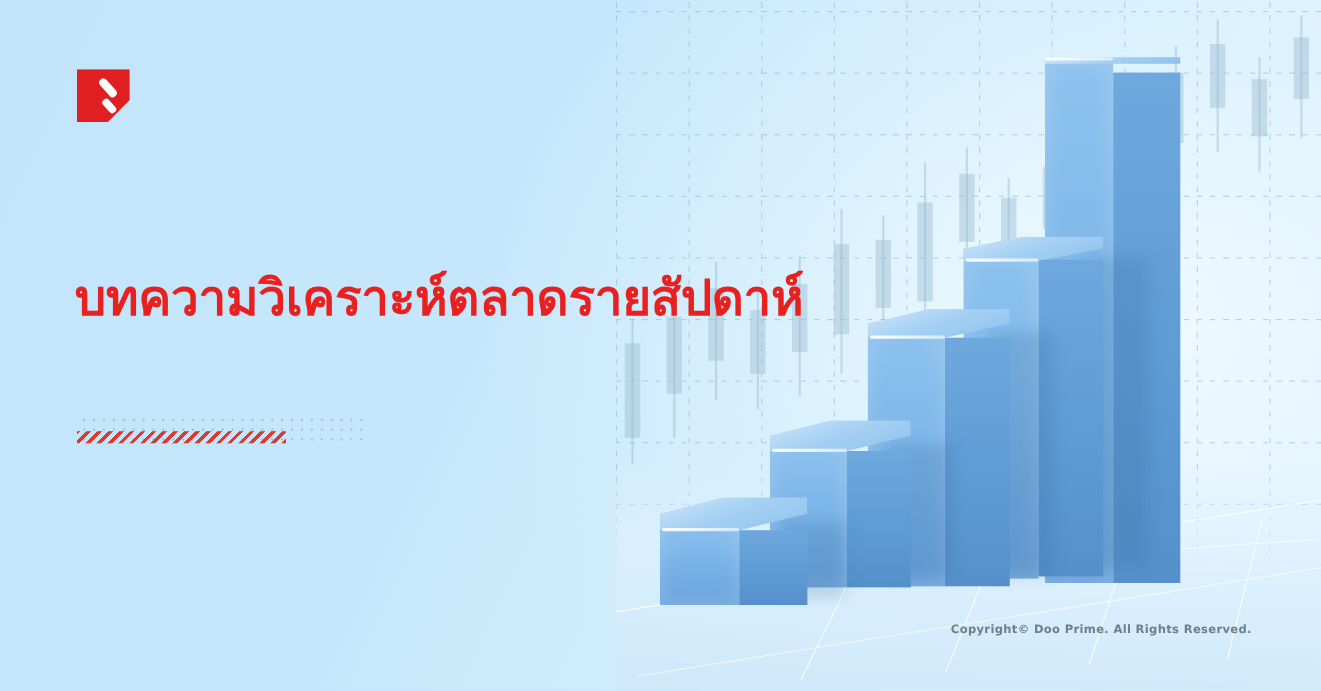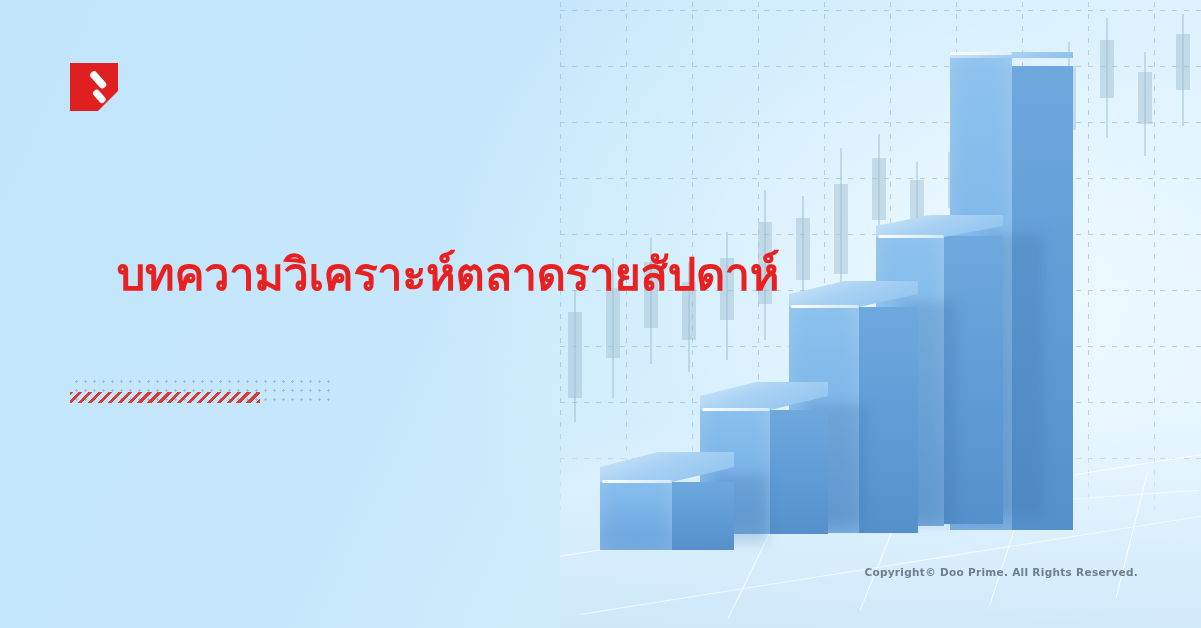--- a/index.html
+++ b/index.html
@@ -111,28 +111,27 @@
   }
   .headline .l1 {
     font-family:"DejaVu Sans", sans-serif;
     font-weight:bold;
     font-size:40px;
     line-height:1.22;
     color:#0d0d0d;
     letter-spacing:-0.3px;
   }
   .headline .l2 {
-    font-family:Liberation Sans, sans-serif;
+    font-family:Liberation Mono, monospace;
     font-weight:bold;
     font-size:45px;
     line-height:1.22;
     color:#e8201f;
     letter-spacing:-0.3px;
     margin-top:2px;
-    text-align:center;
   }
 
   .dots {
     position:absolute;
     left:72px; top:377px;
     width:262px; height:26px;
     background-image:radial-gradient(circle, rgba(120,140,155,.45) 1.1px, transparent 1.2px);
     background-size:9px 9px;
   }
   .stripes {

